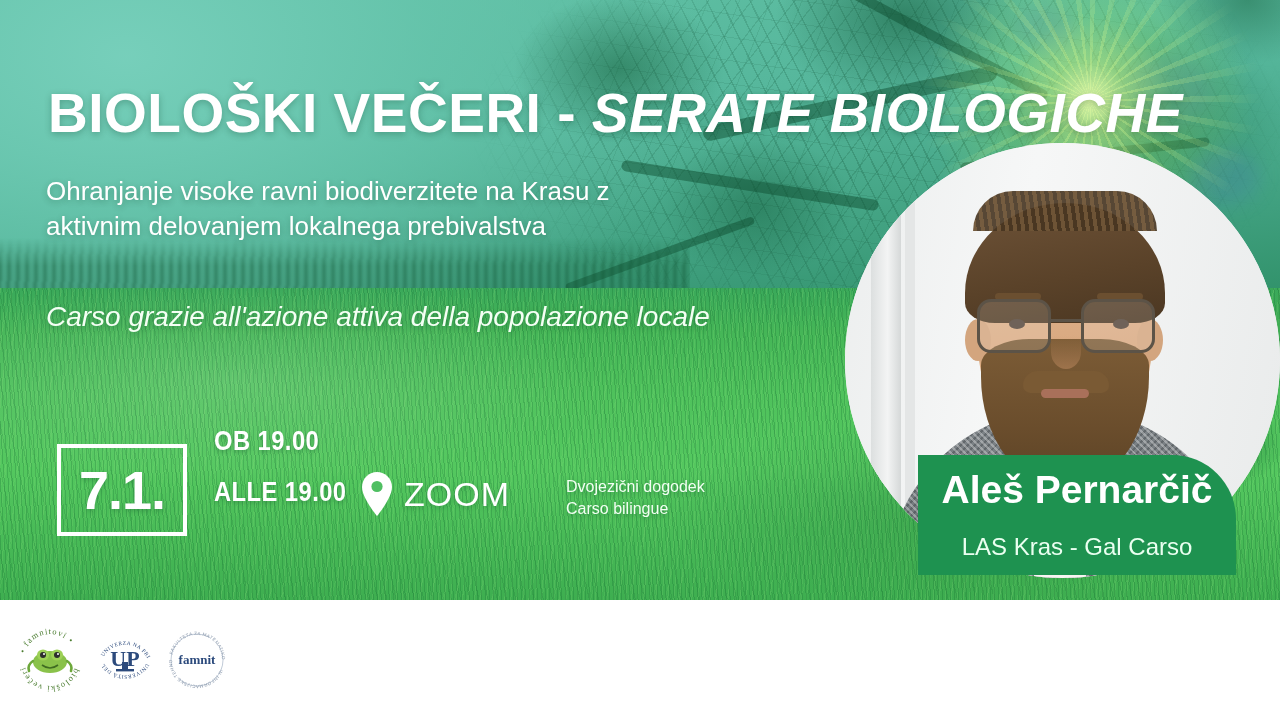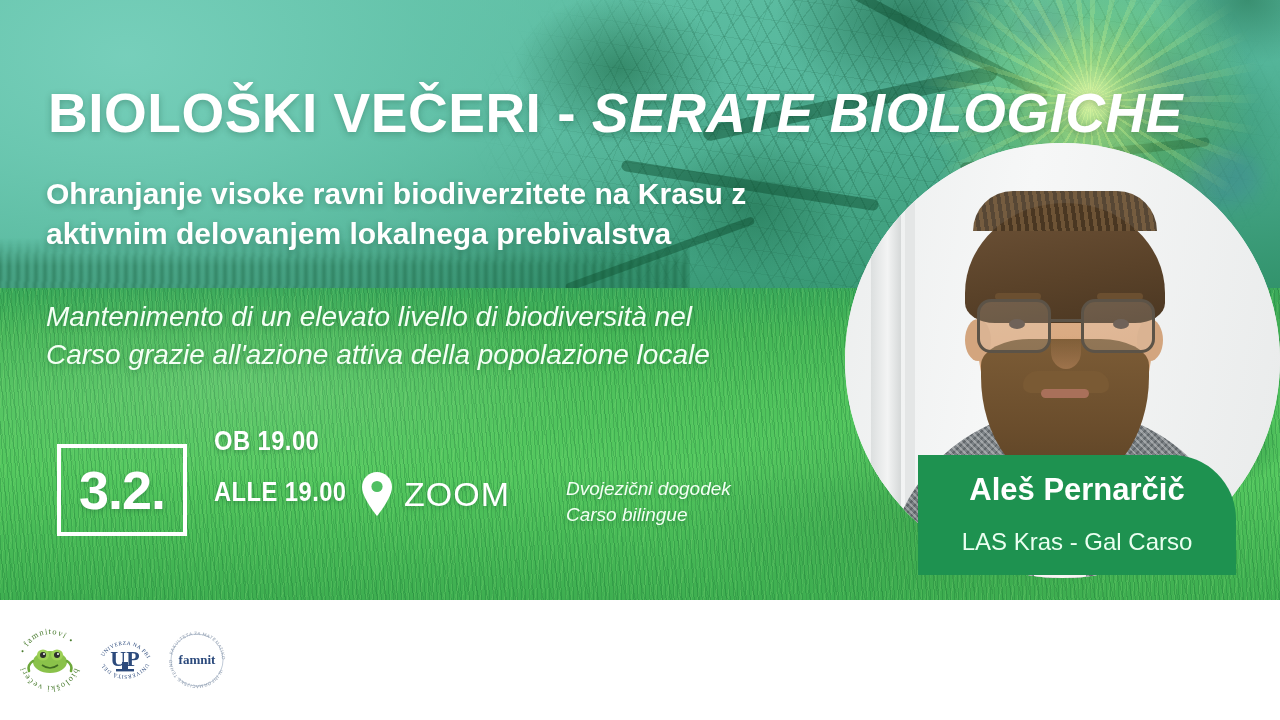--- a/index.html
+++ b/index.html
@@ -121,21 +121,21 @@
   }
   .title-sl, .title-it {
     font-size:55px; font-weight:bold; color:#ffffff;
     letter-spacing:.5px; line-height:1;
   }
   .title-it { font-style:italic;text-align:center; }
 
   
   .sub-sl {
     position:absolute; left:46px; top:174px; width:800px;
-    font-size:30px; line-height:1.33; color:#ffffff; font-weight:700;
+    font-size:26px; line-height:1.33; color:#ffffff; font-weight:400;
     text-shadow:0 2px 6px rgba(10,60,35,.32);
   }
   .sub-it {
     position:absolute; left:46px; top:298px; width:800px;
     font-size:28px; line-height:1.36; color:#f4fff4; font-style:italic; font-weight:400;
     text-shadow:0 2px 6px rgba(10,60,35,.32);
   }
 
   
   .date-box {
@@ -154,21 +154,21 @@
     text-shadow:0 2px 5px rgba(10,60,35,.28);
   }
   .place { position:absolute; left:362px; top:472px; display:flex; align-items:center; gap:12px;text-align:right; }
   .place .pin { width:30px; height:44px; display:block; }
   .place .label {
     font-size:34px; color:#ffffff; font-weight:400; letter-spacing:1px;
     text-shadow:0 2px 5px rgba(10,60,35,.28);
   }
   .bilingual { position:absolute; left:566px; top:476px; }
   .bilingual div {
-    font-size:19px; font-style:italic; color:#f2fff2; line-height:1.38;
+    font-size:16px; color:#f2fff2; line-height:1.38;
     text-shadow:0 2px 5px rgba(10,60,35,.30);
   }
 
   
   .portrait {
     position:absolute; left:845px; top:143px; width:435px; height:435px;
     border-radius:50%; overflow:hidden;
     background:#f2f3f3;
   }
   .p-wall {
@@ -258,21 +258,21 @@
   .p-brow.right { left:252px; }
 
   
   .speaker {
     position:absolute; left:918px; top:455px; width:318px; height:120px;
     background:#1e9250;
     border-radius:0 64px 0 0;
     display:flex; flex-direction:column; align-items:center; justify-content:center;
   }
   .speaker .name {
-    font-size:31px; font-weight:bold; color:#ffffff; line-height:1.12;
+    font-size:39px; font-weight:bold; color:#ffffff; line-height:1.12;
   }
   .speaker .org {
     font-size:24px; font-weight:400; color:#eafff0; line-height:1.2; margin-top:21px;
   }
 
   
   .footer {
     position:absolute; left:0; top:600px; width:1280px; height:120px;
     background:#ffffff; display:flex; align-items:center;
   }
@@ -313,26 +313,25 @@
 
   <div class="title-row">
     <span class="title-sl">BIOLOŠKI VEČERI - </span><span class="title-it">SERATE BIOLOGICHE</span>
   </div>
 
   <div class="sub-sl">
     <div>Ohranjanje visoke ravni biodiverzitete na Krasu z</div>
     <div>aktivnim delovanjem lokalnega prebivalstva</div>
   </div>
   <div class="sub-it">
-    <div>Mantenimento di un elevato livello di biodiversità nel</div>
     <div>Carso grazie all'azione attiva della popolazione locale</div>
   </div>
 
   <div class="date-box">
-    <span>3.2.</span>
+    <span>7.1.</span>
   </div>
 
   <div class="times">
     <div class="time-line">OB 19.00</div>
     <div class="time-line">ALLE 19.00</div>
   </div>
 
   <div class="place">
     <span class="pin">
       <svg width="30" height="44" viewBox="0 0 30 44" xmlns="http://www.w3.org/2000/svg">

